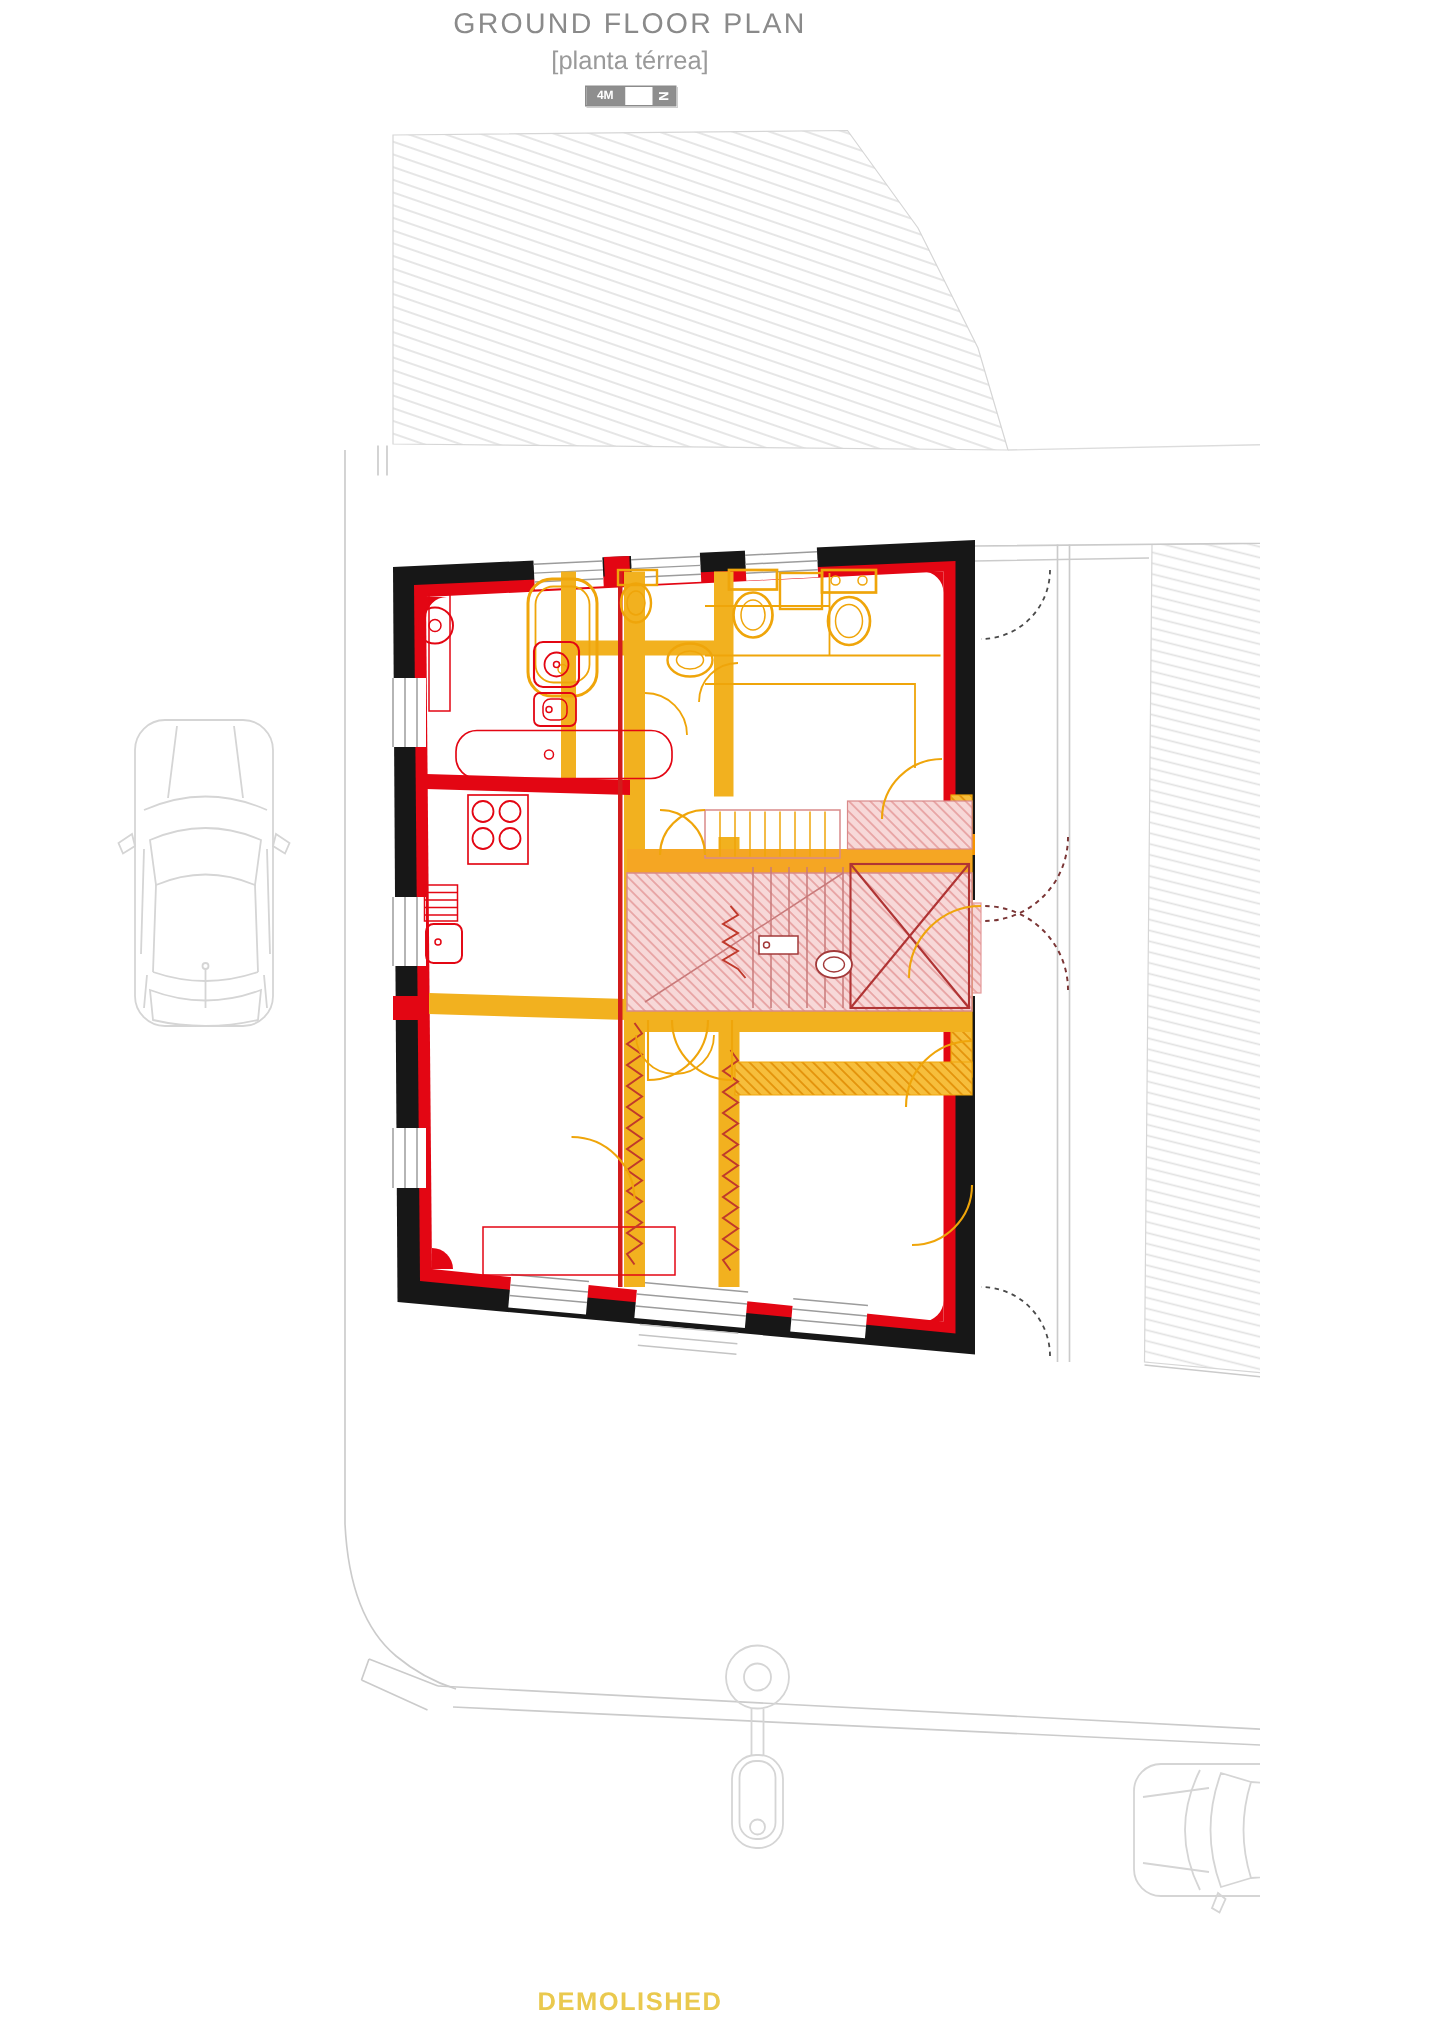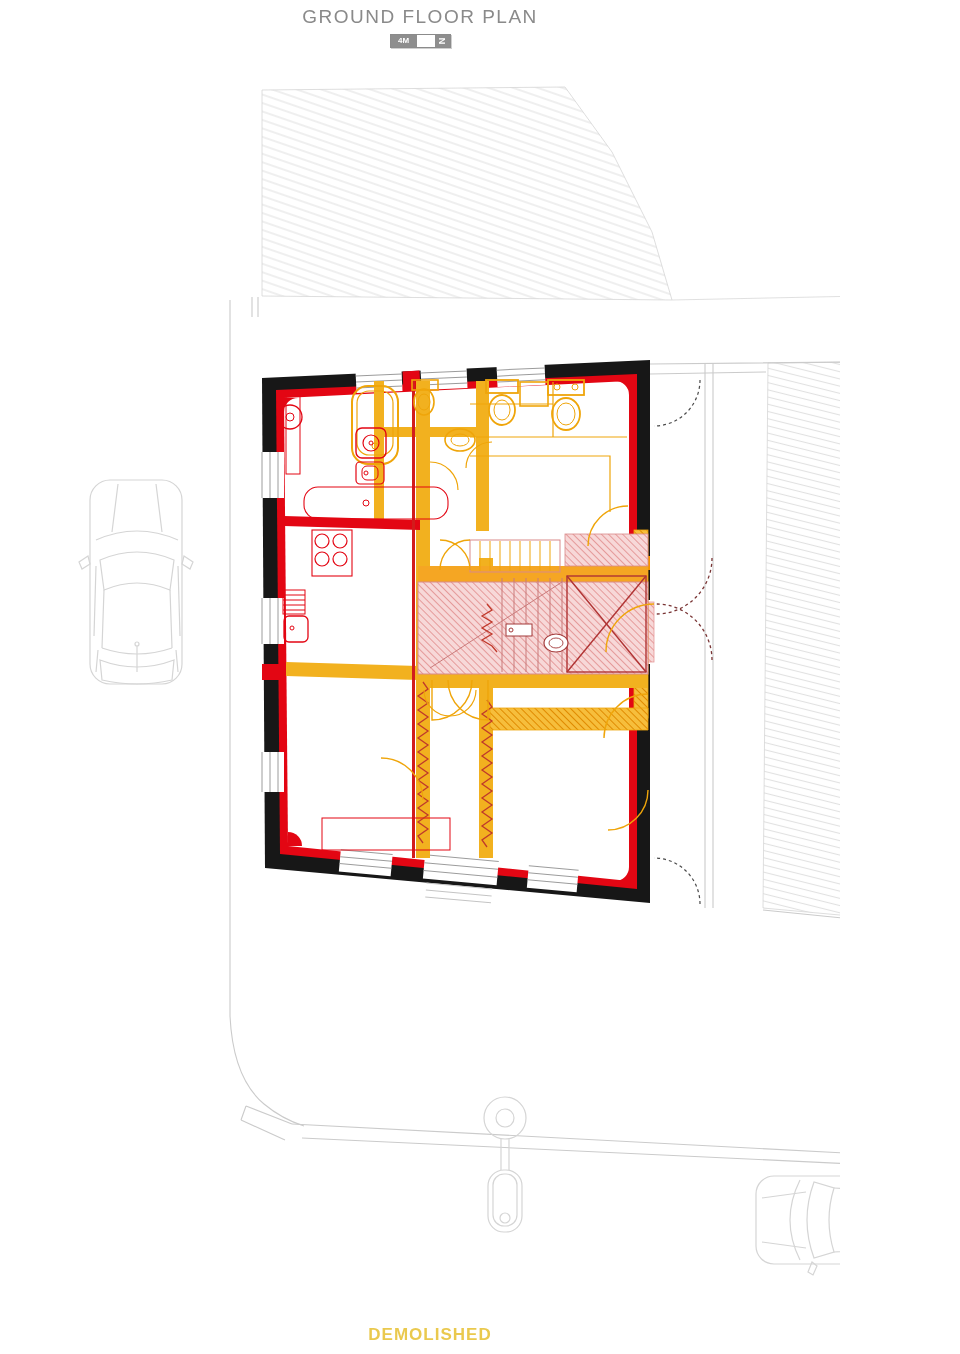--- a/index.html
+++ b/index.html
@@ -10,21 +10,21 @@
   .subtitle{font-size:17px;color:#9a9a9a;margin-top:3px;}
   .scalebar{display:inline-flex;margin-top:6px;border:1.5px solid #8b8b8b;height:12px;
             box-shadow:1px 1px 0 #cfcfcf;}
   .sb-seg{display:block;height:100%;}
   .sb-dark{background:#8e8e8e;color:#fff;font-size:8px;font-weight:700;line-height:12px;text-align:center;}
   .sb-2m{width:26px;}
   .sb-light{width:18px;background:#fff;}
   .sb-n{width:15px;}
   .north-glyph{display:inline-block;transform:rotate(90deg);font-size:9px;font-weight:700;}
   svg.plan{position:absolute;left:0;top:0;}
-  .legendblock{position:absolute;left:10px;bottom:8px;width:100%;text-align:center;}
+  .legendblock{position:absolute;left:0;bottom:8px;width:100%;text-align:center;}
   .legend-line{font-size:17px;font-weight:700;letter-spacing:1px;line-height:23px;}
   
   .site{stroke:var(--site_line,#ccc);stroke-width:1.1;fill:none;}
   .site-faint{stroke:#dcdcdc;stroke-width:0.9;fill:none;}
   .car{stroke:#d5d5d5;stroke-width:1.2;fill:none;}
   .winline{stroke:var(--window_frame,#9c9c9c);stroke-width:1;}
   .dem-s{stroke:var(--demolished_line,#efa50a);fill:none;}
   .built-s{stroke:var(--built,#e30613);fill:none;}
   .dashd{stroke:#4a4a4a;stroke-width:1.2;stroke-dasharray:3 3;fill:none;}
   .dashr{stroke:#7a3535;stroke-width:1.3;stroke-dasharray:3 3;fill:none;}
@@ -32,20 +32,21 @@
   .tread{stroke:#c97a7a;stroke-width:1;}
   .shaft{stroke:#b03434;stroke-width:1.4;fill:none;}
 </style>
 </head>
 <body>
 
 <div class="page">
 
   <div class="titleblock">
     <div class="title">GROUND FLOOR PLAN</div>
+    <div class="subtitle">[planta térrea]</div>
     <div>
       <span class="scalebar">
         <span class="sb-seg sb-dark sb-2m"><span>4M</span></span>
         <span class="sb-seg sb-light"></span>
         <span class="sb-seg sb-dark sb-n"><span class="north-glyph">N</span></span>
       </span>
     </div>
   </div>
 
   <svg class="plan" width="960" height="1354" viewBox="0 0 960 1354">

